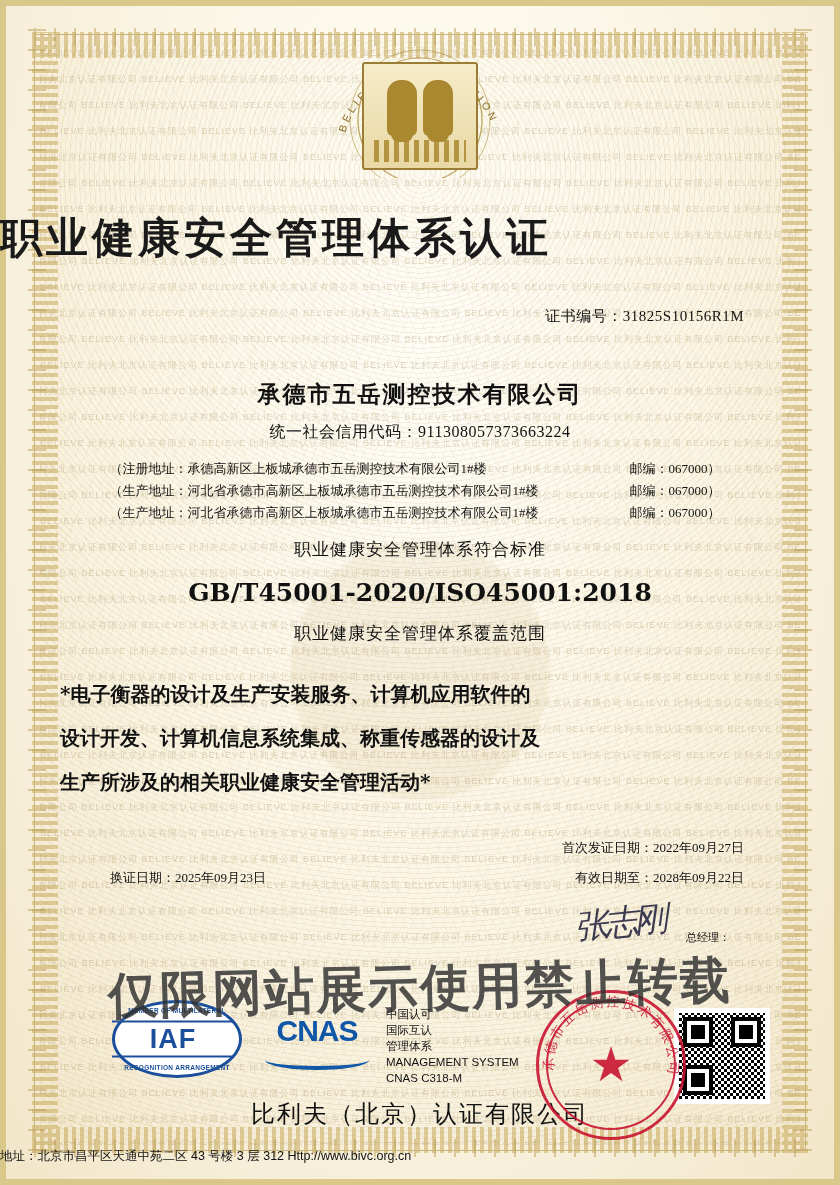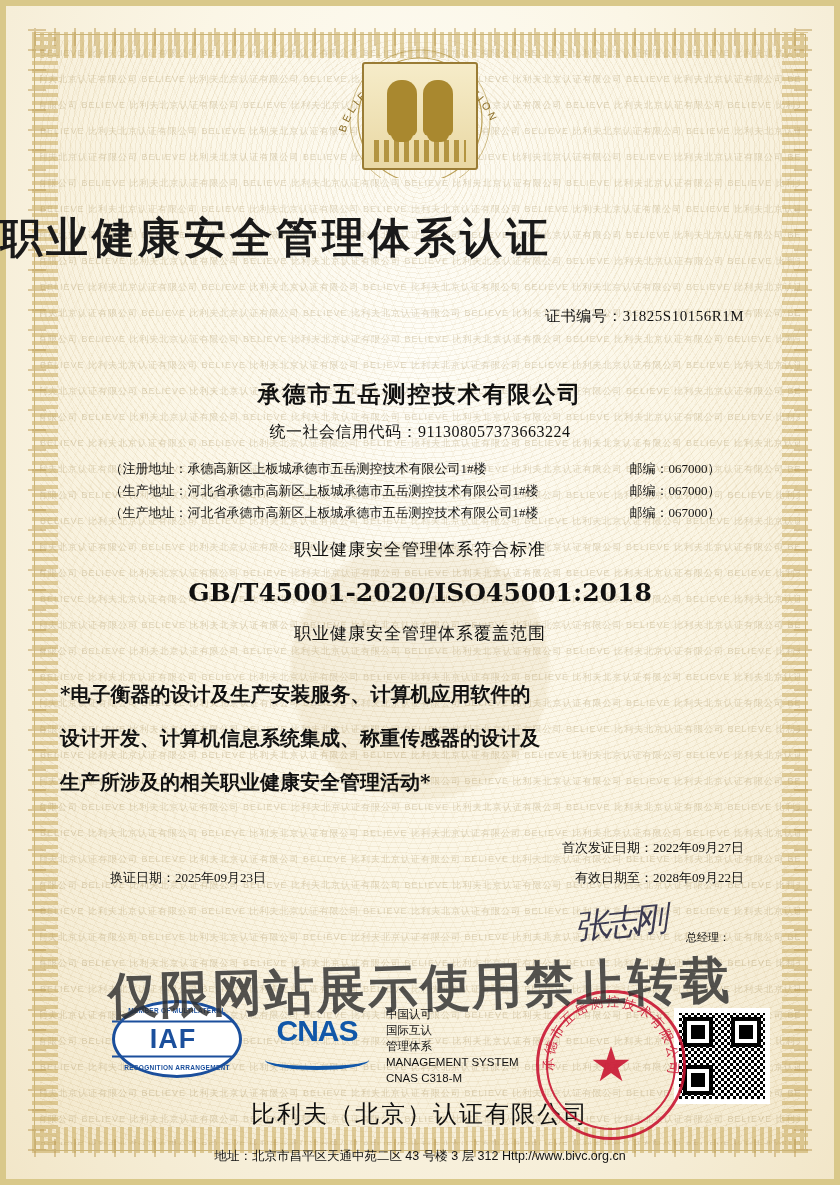--- a/index.html
+++ b/index.html
@@ -275,21 +275,21 @@
   }
   .qr-eye{position:absolute;width:22px;height:22px;border:4px solid #000;background:#fff;}
   .qr-eye i{position:absolute;inset:4px;background:#000;display:block;}
 
   .issuer{
     position:absolute;top:1098px;left:0;right:0;text-align:center;
     font-size:24px;color:#111;letter-spacing:2px;
     font-family:"DejaVu Serif", serif;
   }
   .footer{
-    position:absolute;top:1148px;left:0;right:0;text-align:center;
+    position:absolute;top:1148px;left:0;right:0;text-align:left;
     font-size:12.5px;color:#111;
     font-family:"Liberation Sans", sans-serif;
   }
 </style>
 </head>
 <body>
 
 <div class="cert">
 
   <div class="guilloche"></div>

